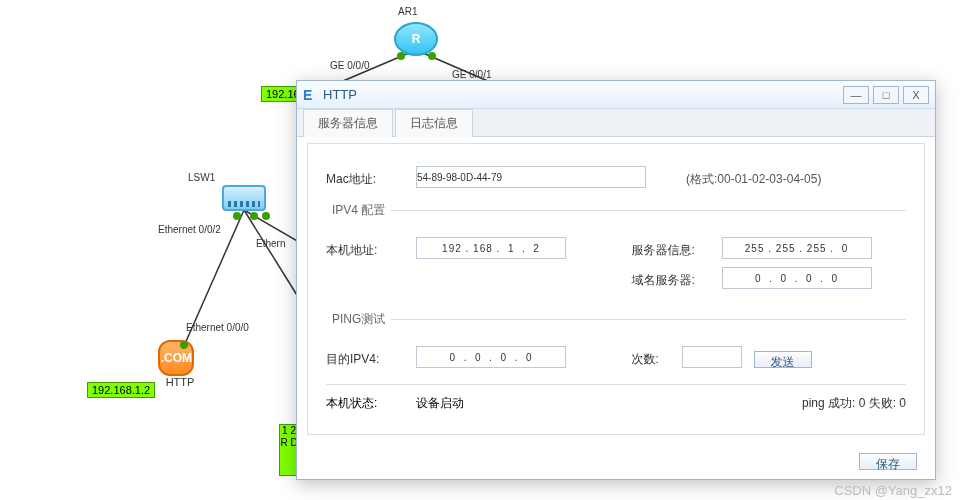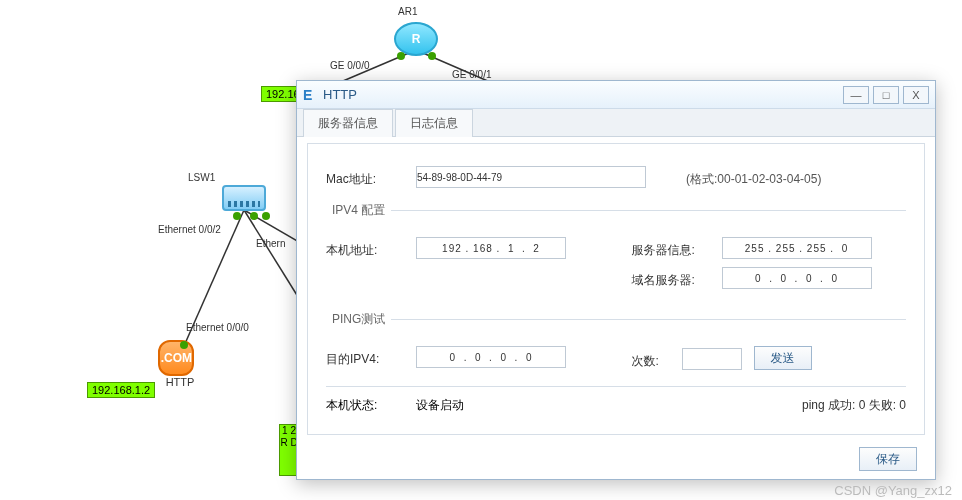--- a/index.html
+++ b/index.html
@@ -44,21 +44,21 @@
 .inp.wide { width: 230px; }
 .inp.ip { width: 150px; text-align: center; letter-spacing: 1px; }
 .hint { color: #555; }
 
 fieldset { border: none; border-top: 1px solid #d6dee7; margin-top: 14px; padding-top: 10px; position: relative; }
 fieldset legend { padding: 0 6px; color: #666; font-size: 12px; }
 
 .grid2 { display: flex; gap: 31px; }
 .col { flex: 1; }
 
-.btn { height: 24px; padding: 2px 16px; border: 1px solid #9fb7cf; background: linear-gradient(#fdfdfd,#e8eff7); cursor: pointer; color: #2a5a87; }
+.btn { height: 17px; padding: 2px 16px; border: 1px solid #9fb7cf; background: linear-gradient(#fdfdfd,#e8eff7); cursor: pointer; color: #2a5a87; }
 
 .status-row { display:flex; align-items:center; margin-top:8px; border-top:1px solid #d6dee7; padding-top:10px; }
 .status-row .sl { width:90px; }
 .status-row .sv { flex:1; }
 .status-row .sr { color:#333; }
 
 .footer { position: absolute; bottom: 8px; right: 18px; }
 
 .watermark { position: absolute; right: 10px; bottom: 2px; color: #bbb; font-size: 13px; }
 </style>

